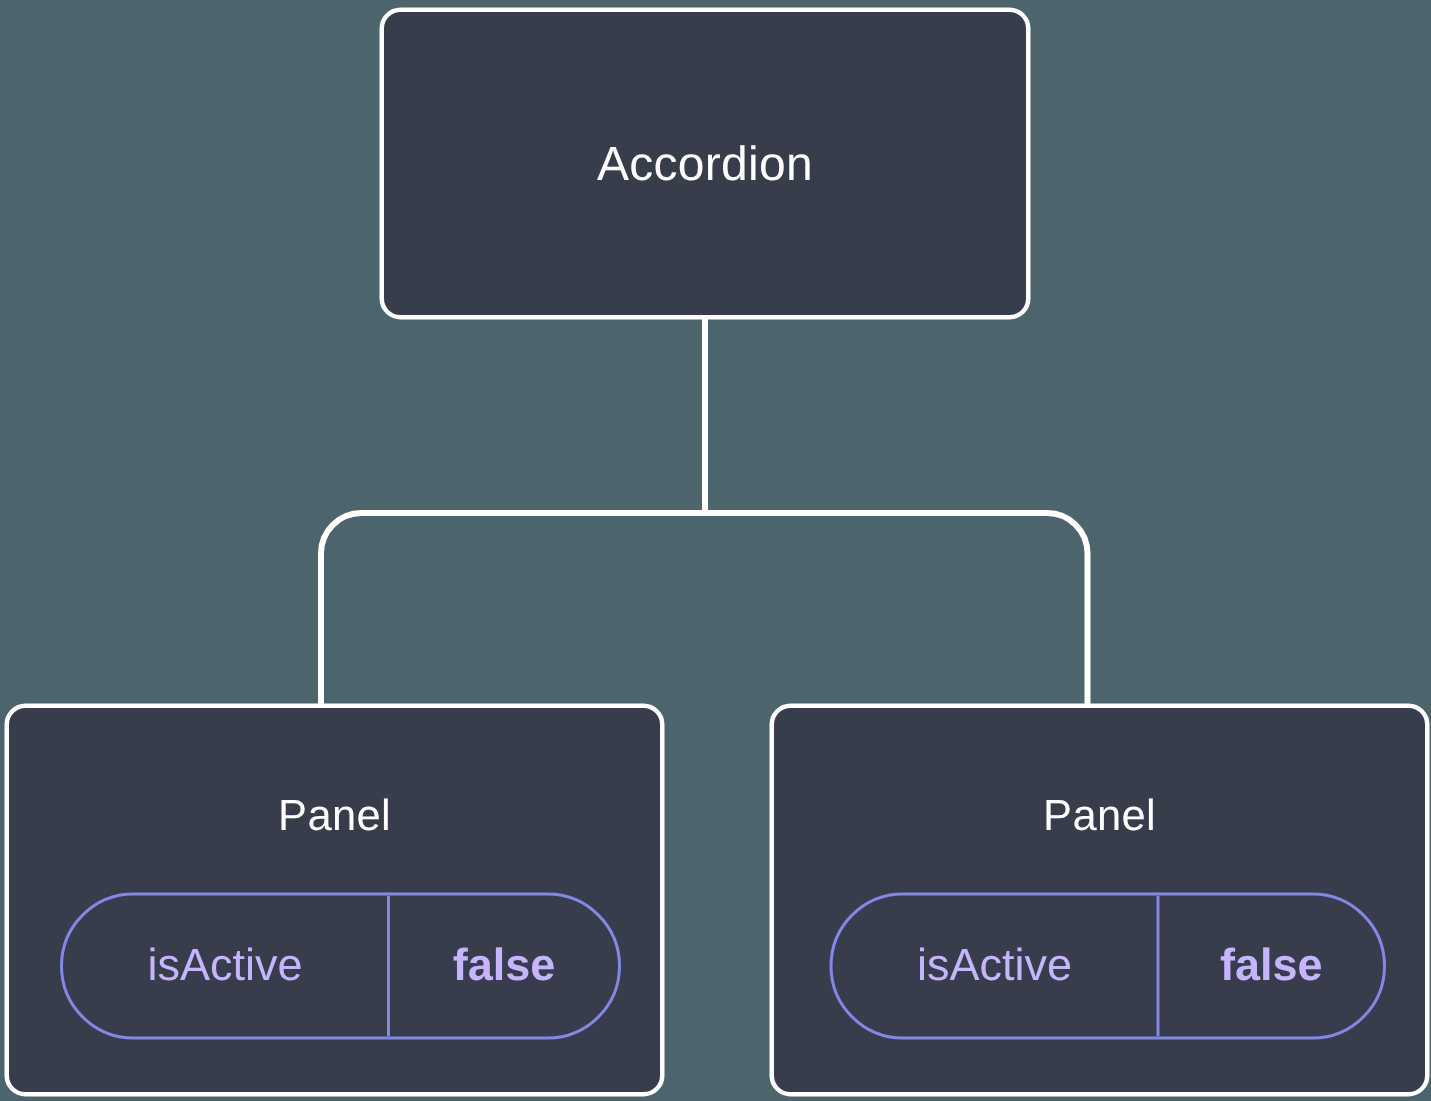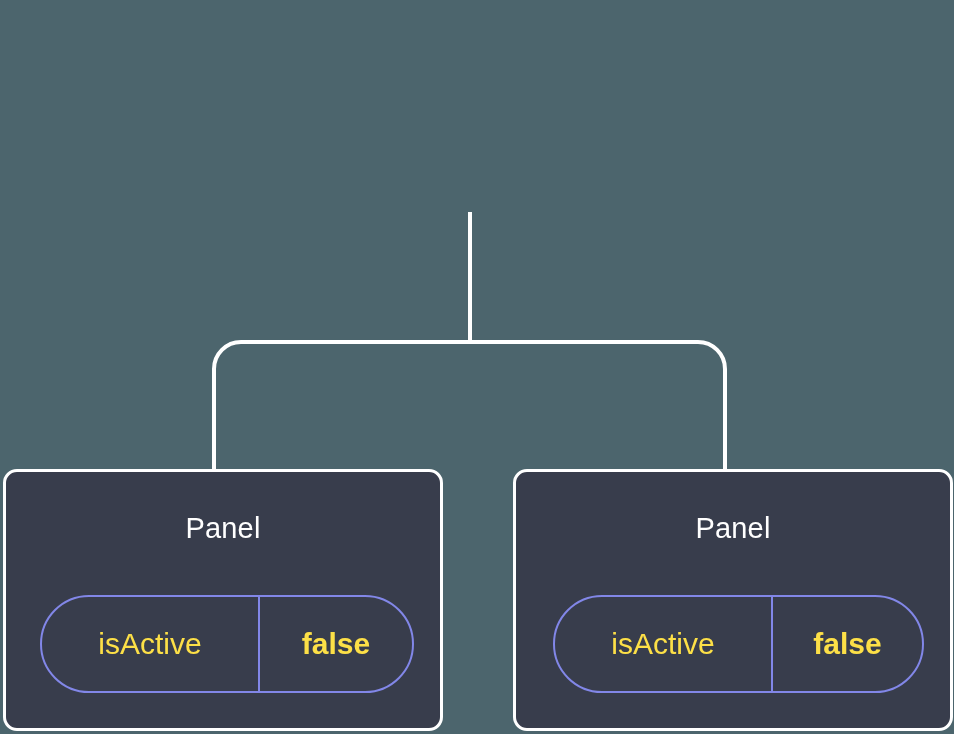--- a/index.html
+++ b/index.html
@@ -61,20 +61,21 @@
   .node-title {
     color: #ffffff;
     font-size: 32px;
     line-height: 1;
     letter-spacing: 0.2px;
     white-space: nowrap;
   }
   .node-left .node-title,
   .node-right .node-title {
     font-size: 29px;
+    margin-top: 16px;
   }
 
   
   .prop-pill {
     position: absolute;
     box-sizing: border-box;
     height: 98px;
     border: 2px solid #8287e8;
     border-radius: 49px;
     display: flex;
@@ -89,21 +90,21 @@
   .prop-pill.right-pill {
     left: 37px;
     top: 123px;
     width: 371px;
   }
   .prop-key,
   .prop-val {
     display: flex;
     align-items: center;
     justify-content: center;
-    color: #fde047;
+    color: #c4b5fd;
     font-size: 30px;
     white-space: nowrap;
   }
   .prop-key {
     flex: 0 0 216px;
     border-right: 2px solid #8287e8;
   }
   .prop-val {
     flex: 1 1 auto;
     font-weight: bold;
@@ -113,20 +114,23 @@
 <body>
 
 <div id="canvas">
 
   <svg id="edges" viewBox="0 0 954 734" xmlns="http://www.w3.org/2000/svg">
     <path d="M470,212 L470,342" fill="none" stroke="#ffffff" stroke-width="4" stroke-linecap="butt"></path>
     <path d="M470,342 L241,342 A27,27 0 0 0 214,369 L214,470" fill="none" stroke="#ffffff" stroke-width="4" stroke-linecap="butt"></path>
     <path d="M470,342 L698,342 A27,27 0 0 1 725,369 L725,470" fill="none" stroke="#ffffff" stroke-width="4" stroke-linecap="butt"></path>
   </svg>
 
+  <div class="node node-root">
+    <div class="node-title">Accordion</div>
+  </div>
 
   <div class="node node-left">
     <div class="node-title">Panel</div>
     <div class="prop-pill left-pill">
       <div class="prop-key">isActive</div>
       <div class="prop-val">false</div>
     </div>
   </div>
 
   <div class="node node-right">

